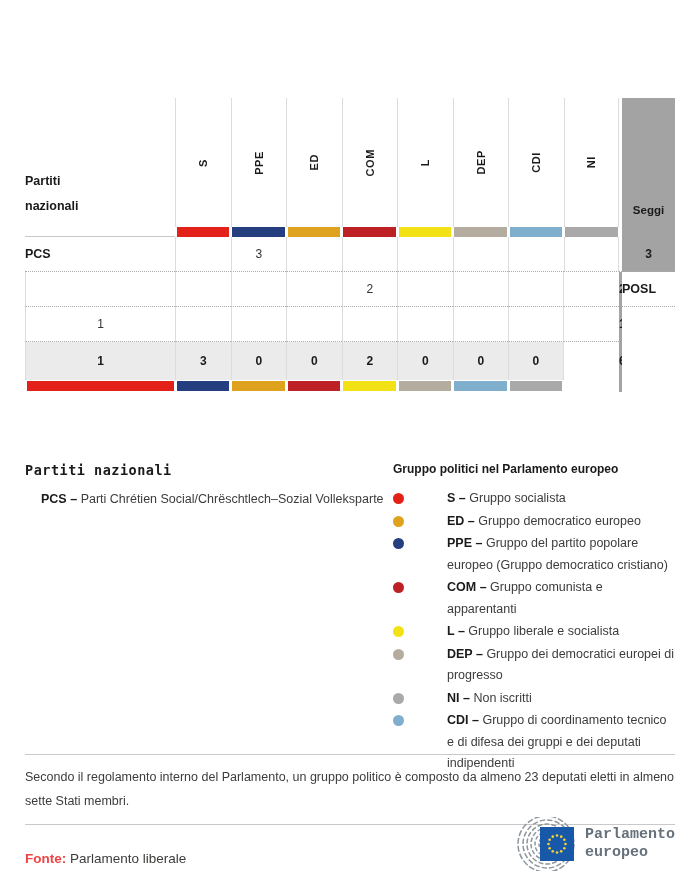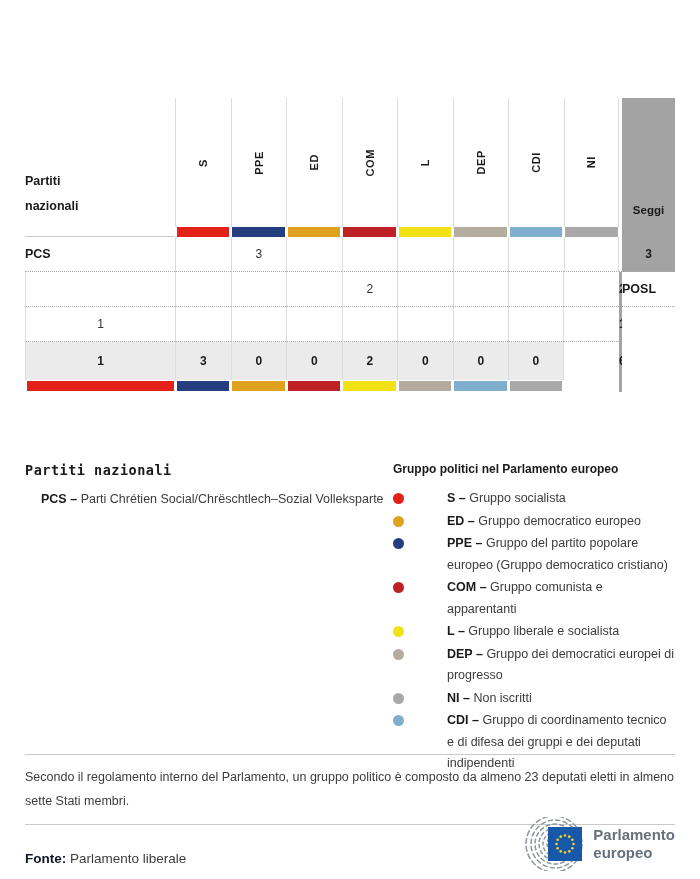--- a/index.html
+++ b/index.html
@@ -59,24 +59,24 @@
   .gtext b { color:#1a1a1a; }
 
   
   .note {
     position:absolute; top:754px; left:25px; right:25px;
     border-top:1px solid #c9c9c9; border-bottom:1px solid #c9c9c9;
     padding:10px 0 11px 0; font-size:12.5px; line-height:24px; color:#3c3c3b;
   }
   .footer { position:absolute; top:816px; left:25px; right:25px; height:56px; }
   .source { position:absolute; left:0; bottom:6px; font-size:13.5px; color:#3c3c3b; }
-  .source b { color:#0f172a; }
+  .source b { color:#ef4444; }
   .eplogo { position:absolute; right:0; top:1px; display:flex; align-items:center; }
   .eplogo svg { display:block; }
-  .eplogo .wordmark { margin-left:8px; font-size:15px; font-weight:bold; color:#66717b; line-height:18px; }
+  .eplogo .wordmark { margin-left:8px; font-size:15px; font-weight:bold; color:#66717b; line-height:18px;font-family:Liberation Mono, monospace; }
 </style>
 </head>
 <body>
 
 <div class="page">
 
   <div class="grid">
       <div class="cell labelcol hdrlabel">
         <span>Partiti nazionali</span>
       </div>

